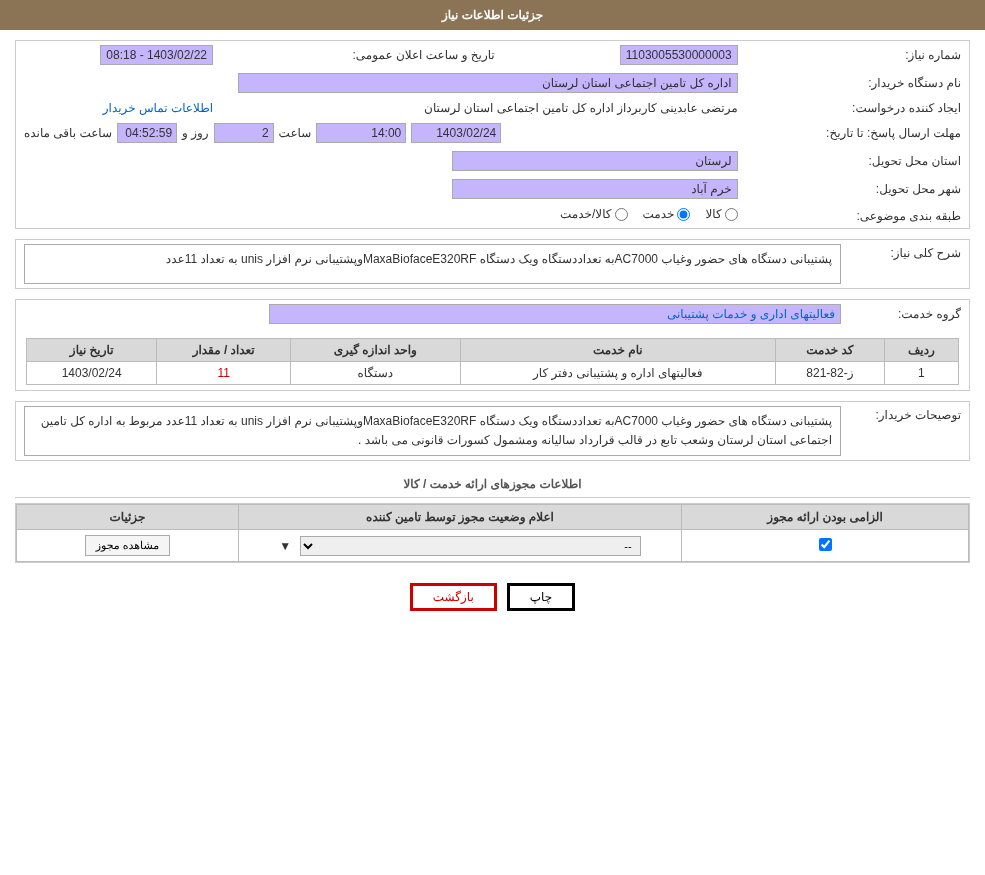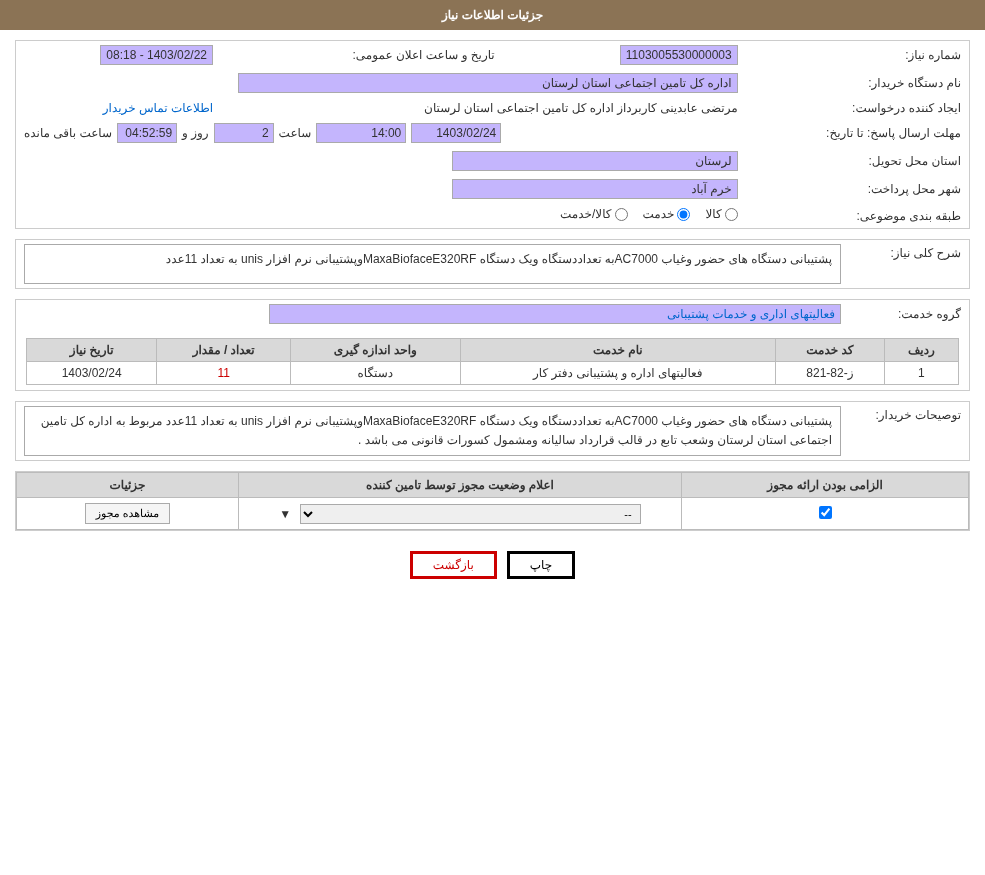--- a/index.html
+++ b/index.html
@@ -246,21 +246,21 @@
         </tr>
 
         <tr>
           <td class="label-cell">استان محل تحویل:</td>
           <td class="value-cell" colspan="3">
             <div class="input-box" style="width:40%;">لرستان</div>
           </td>
         </tr>
 
         <tr>
-          <td class="label-cell">شهر محل پرداخت:</td>
+          <td class="label-cell">شهر محل تحویل:</td>
           <td class="value-cell" colspan="3">
             <div class="input-box" style="width:40%;">خرم آباد</div>
           </td>
         </tr>
 
         <tr>
           <td class="label-cell">طبقه بندی موضوعی:</td>
           <td class="value-cell" colspan="3">
             <div class="radio-group">
               <label class="radio-item">
@@ -343,20 +343,21 @@
             <tr>
           <td class="label-cell" style="vertical-align:top; padding-top:6px; width:120px;">توصیحات خریدار:</td>
           <td class="value-cell">
             <div class="notes-box">پشتیبانی دستگاه های حضور وغیاب AC7000به تعداددستگاه ویک دستگاه MaxaBiofaceE320RFوپشتیبانی نرم افزار unis به تعداد 11عدد مربوط به اداره کل تامین اجتماعی استان لرستان وشعب تابع در قالب قرارداد سالیانه ومشمول کسورات قانونی می باشد .</div>
           </td>
         </tr>
       </tbody>
         </table>
     </div>
 
+    <div class="section-subtitle">اطلاعات مجوزهای ارائه خدمت / کالا</div>
 
     <div class="section-block" style="margin-top:5px;">
       <table class="bottom-table">
         <thead>
           <tr>
             <th>الزامی بودن ارائه مجوز</th>
             <th>اعلام وضعیت مجوز توسط تامین کننده</th>
             <th>جزئیات</th>
           </tr>
         </thead>

